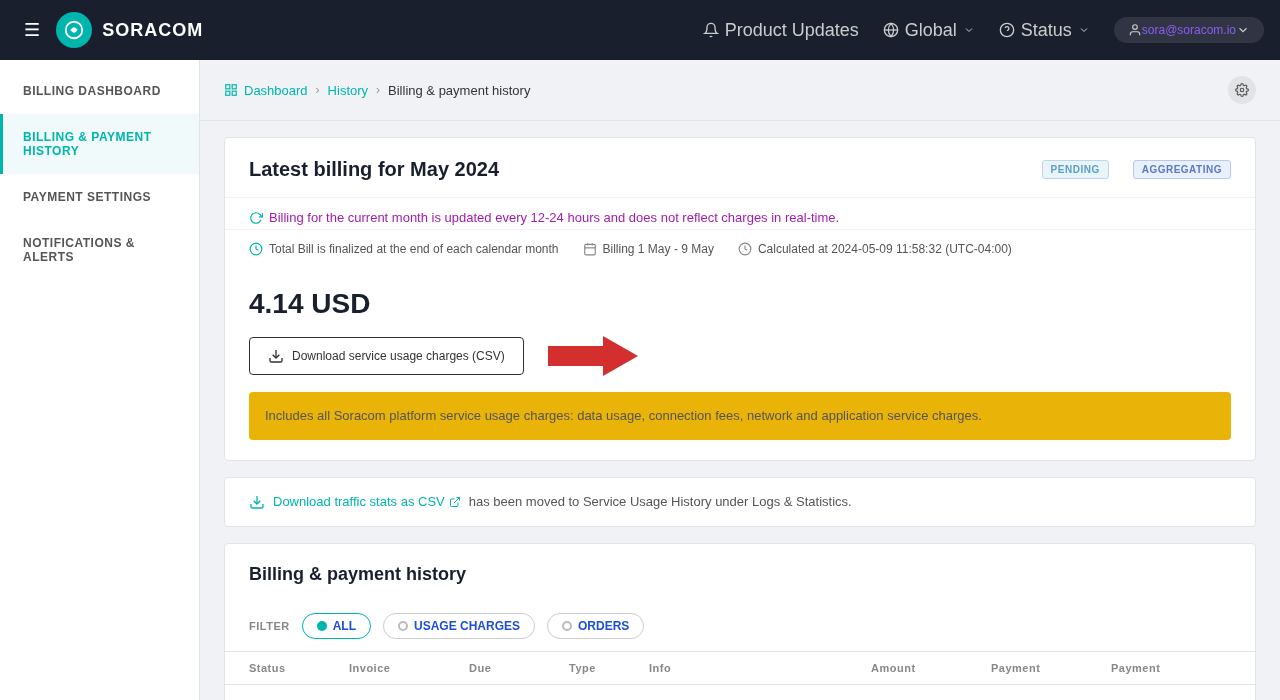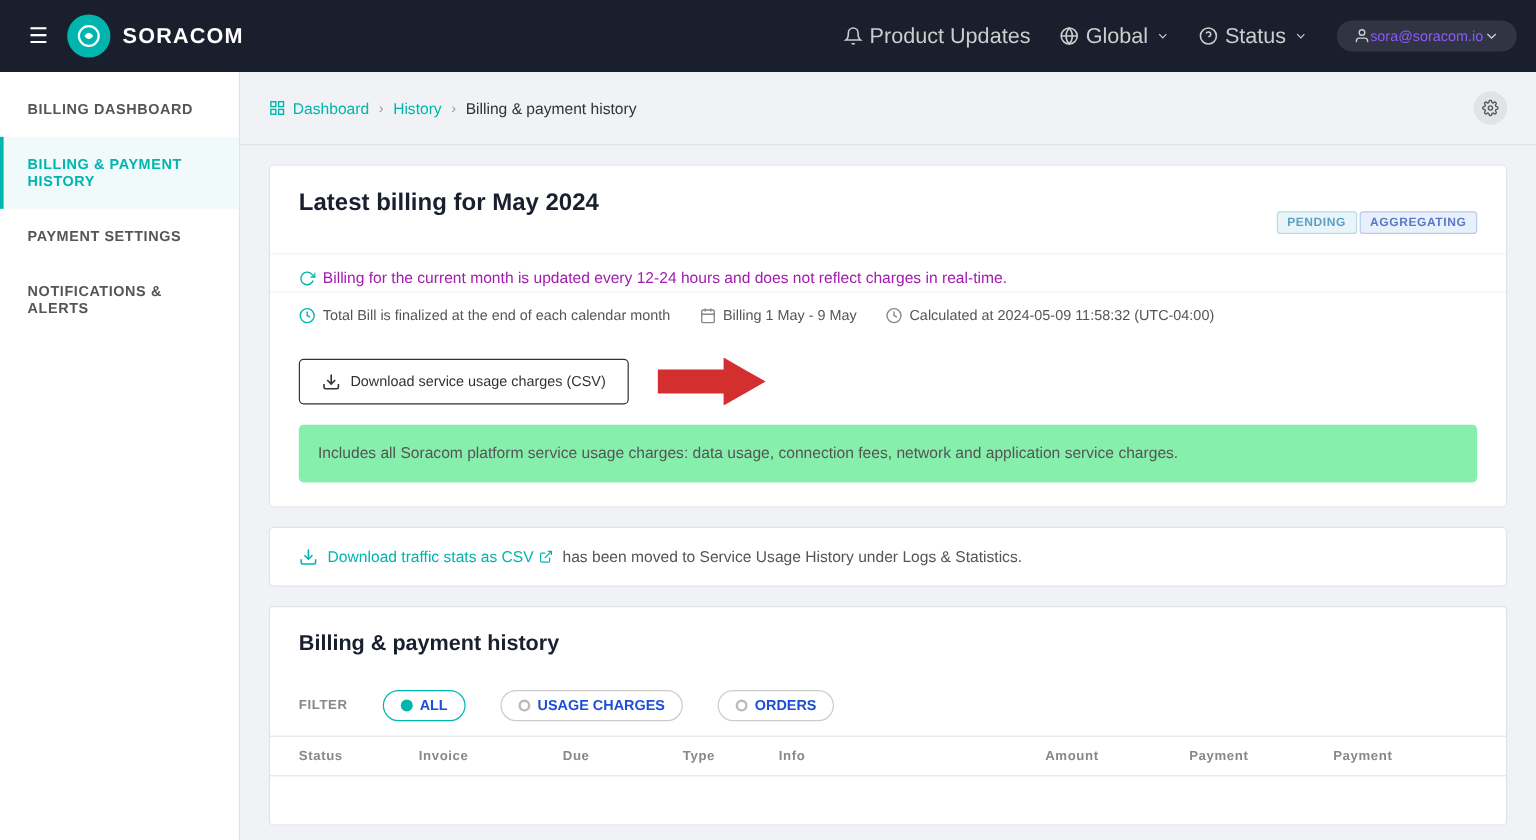--- a/index.html
+++ b/index.html
@@ -38,21 +38,21 @@
     .breadcrumb-current { color: #333; }
     .breadcrumb-settings { margin-left: auto; width: 28px; height: 28px; border-radius: 50%; background: rgba(0,0,0,0.06); display: flex; align-items: center; justify-content: center; cursor: pointer; }
 
     
     .content { padding: 16px 24px; }
     .card { background: #fff; border-radius: 4px; border: 1px solid #e0e4ea; margin-bottom: 16px; }
 
     
     .billing-header { padding: 20px 24px 16px; display: flex; justify-content: space-between; align-items: flex-start; border-bottom: 1px solid #f0f2f5; }
     .billing-title { font-size: 20px; font-weight: 600; color: #1a1f2e; }
-    .badge-row { display: flex; gap: 2px; margin-top: 18px; justify-content: space-between; }
+    .badge-row { display: flex; gap: 24px; margin-top: 2px; justify-content: space-between; }
     .badge { font-size: 10px; font-weight: 700; padding: 3px 8px; border-radius: 3px; letter-spacing: 0.5px; }
     .badge-pending { background: #e8f4f8; color: #5b9fc7; border: 1px solid #b8d9ec; }
     .badge-aggregating { background: #e8f0fc; color: #5b78c7; border: 1px solid #b8c9ec; }
 
     .billing-meta { padding: 12px 24px; display: flex; gap: 24px; align-items: center; flex-wrap: wrap; }
     .meta-item { display: flex; align-items: center; gap: 6px; font-size: 12px; color: #555; }
     .meta-item a { color: #00b5ad; text-decoration: none; }
     .meta-item svg { width: 14px; height: 14px; color: #00b5ad; }
 
     .amount-section { padding: 20px 24px 0; }
@@ -60,21 +60,21 @@
 
     .download-section { padding: 16px 24px; display: flex; align-items: center; gap: 24px; }
     .download-btn { display: flex; align-items: center; gap: 8px; background: transparent; border: 1.5px solid #333; border-radius: 4px; padding: 10px 18px; cursor: pointer; font-size: 12px; color: #333; }
 
     
     .traffic-card { background: #fff; border-radius: 4px; border: 1px solid #e0e4ea; margin-bottom: 16px; padding: 16px 24px; display: flex; align-items: center; gap: 8px; font-size: 13px; color: #555; }
     .traffic-card a { color: #00b5ad; text-decoration: none; display: flex; align-items: center; gap: 4px; }
 
     
     .history-title { font-size: 18px; font-weight: 600; color: #1a1f2e; padding: 20px 24px 16px; }
-    .filter-bar { padding: 12px 24px; display: flex; align-items: center; gap: 29px; border-bottom: 1px solid #e0e4ea; }
+    .filter-bar { padding: 12px 24px; display: flex; align-items: center; gap: 12px; border-bottom: 1px solid #e0e4ea; }
     .filter-label { font-size: 11px; font-weight: 700; color: #888; letter-spacing: 0.5px; }
     .filter-btn { display: flex; align-items: center; gap: 6px; padding: 5px 14px; border-radius: 20px; border: 1.5px solid #ccc; background: transparent; cursor: pointer; font-size: 12px; font-weight: 600; color: #1d4ed8; }
     .filter-btn.active { border-color: #00b5ad; background: transparent; }
     .filter-btn .dot { width: 10px; height: 10px; border-radius: 50%; }
     .filter-btn.active .dot { background: #00b5ad; }
     .filter-btn .dot-empty { width: 10px; height: 10px; border-radius: 50%; border: 2px solid #bbb; background: transparent; }
 
     .table-header { display: grid; grid-template-columns: 100px 120px 100px 80px 1fr 120px 120px 120px; padding: 10px 24px; font-size: 11px; font-weight: 700; color: #888; letter-spacing: 0.5px; border-bottom: 1px solid #e0e4ea; }
 
     
@@ -212,39 +212,42 @@
           </div>
           <div class="meta-item">
             <svg width="14" height="14" viewBox="0 0 24 24" fill="none" stroke="#888" stroke-width="2">
                 <circle cx="12" cy="12" r="10"></circle>
                 <polyline points="12 6 12 12 16 14"></polyline>
               </svg>
             <span>Calculated at 2024-05-09 11:58:32 (UTC-04:00)</span>
           </div>
         </div>
 
+        <div class="amount-section">
+          <span class="amount">4.14 USD</span>
+        </div>
 
         <div class="download-section">
           <button class="download-btn">
             <svg width="16" height="16" viewBox="0 0 24 24" fill="none" stroke="#333" stroke-width="2">
                 <path d="M21 15v4a2 2 0 0 1-2 2H5a2 2 0 0 1-2-2v-4"></path>
                 <polyline points="7 10 12 15 17 10"></polyline>
                 <line x1="12" y1="15" x2="12" y2="3"></line>
               </svg>
             <span>Download service usage charges (CSV)</span>
           </button>
 
           <div style="display:flex; align-items:center;">
             <svg width="90" height="40" viewBox="0 0 90 40">
               <polygon points="0,10 55,10 55,0 90,20 55,40 55,30 0,30" fill="#d32f2f"></polygon>
             </svg>
           </div>
         </div>
 
-        <div style="margin: 0 24px 20px; background: #86efac; border-radius: 4px; padding: 14px 16px;">
+        <div style="margin: 0 24px 20px; background: #eab308; border-radius: 4px; padding: 14px 16px;">
           <span style="font-size:13px; color:#555; line-height:1.5;">Includes all Soracom platform service usage charges: data usage, connection fees, network and application service charges.</span>
         </div>
       </div>
 
       <div class="traffic-card">
         <svg width="16" height="16" viewBox="0 0 24 24" fill="none" stroke="#00b5ad" stroke-width="2">
             <path d="M21 15v4a2 2 0 0 1-2 2H5a2 2 0 0 1-2-2v-4"></path>
             <polyline points="7 10 12 15 17 10"></polyline>
             <line x1="12" y1="15" x2="12" y2="3"></line>
           </svg>

